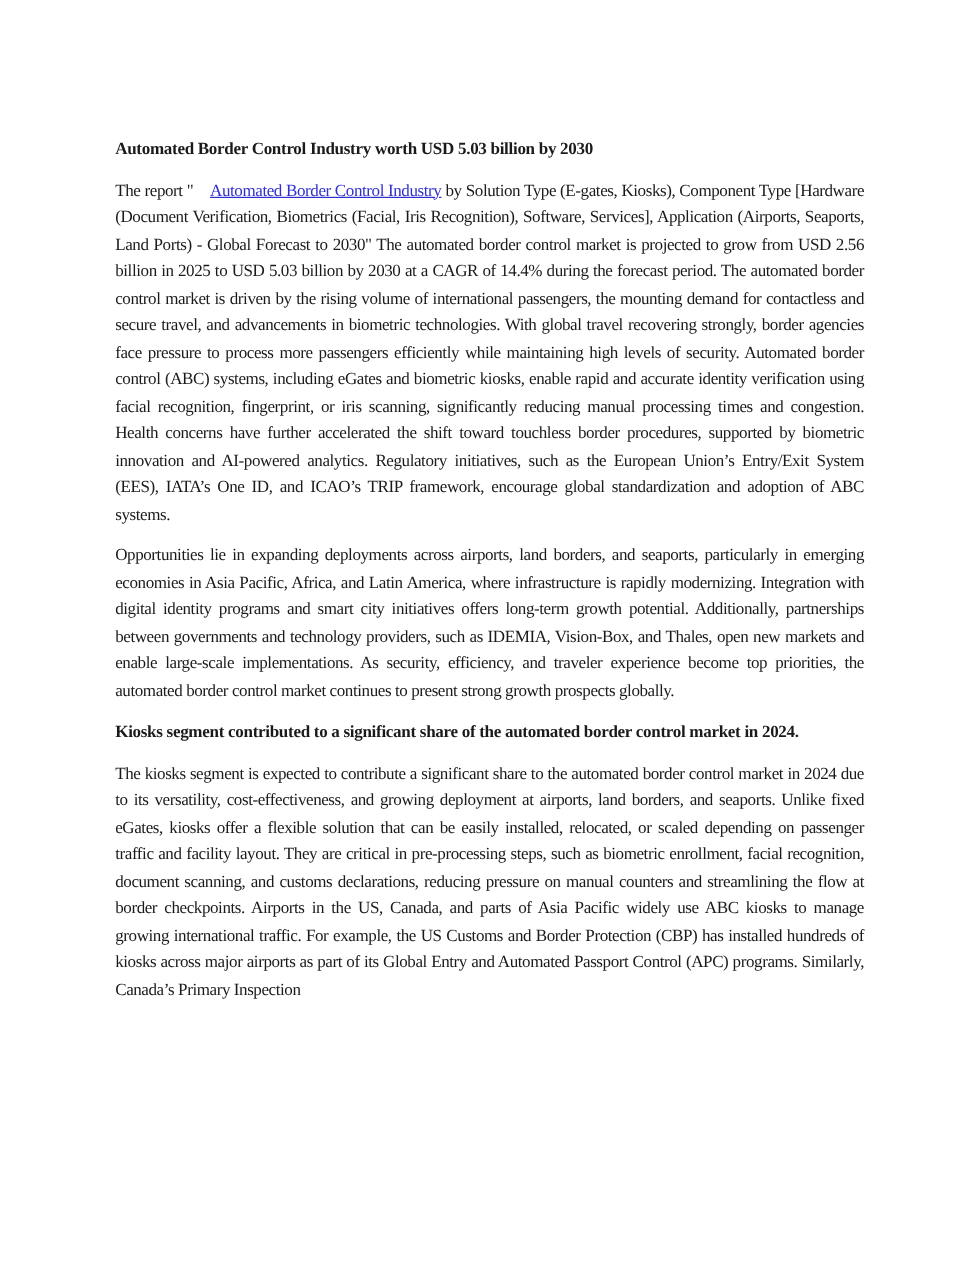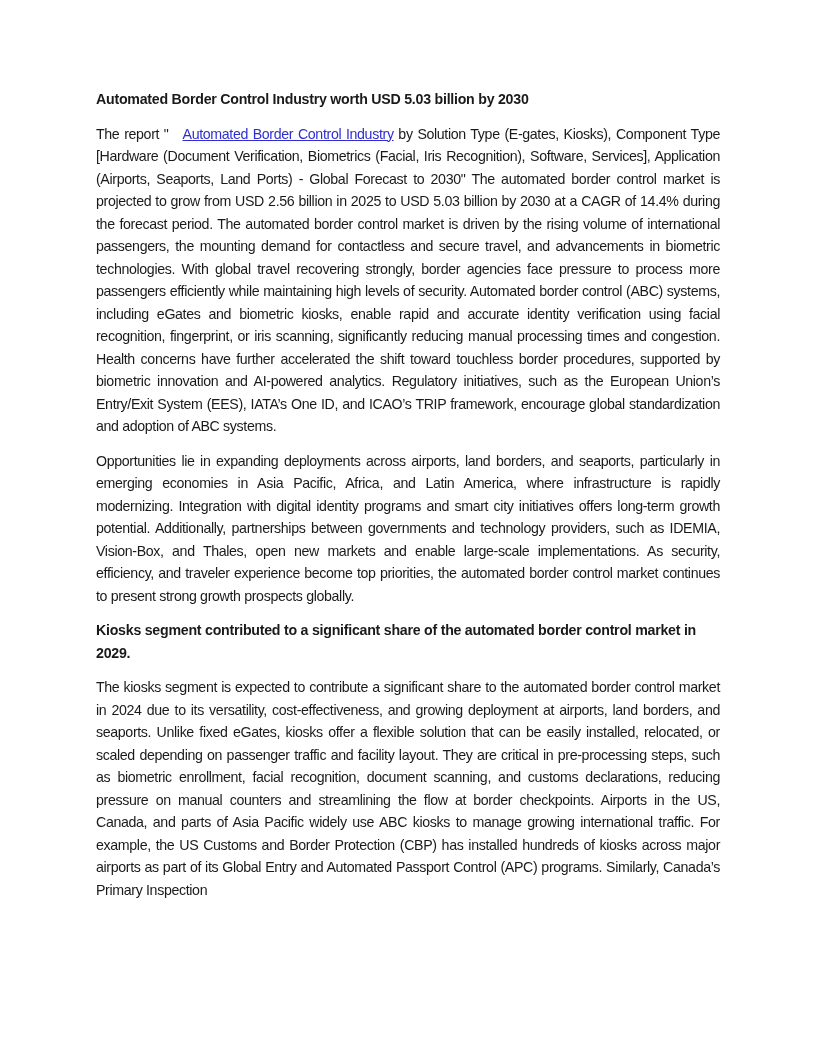--- a/index.html
+++ b/index.html
@@ -1,22 +1,22 @@
 <!DOCTYPE html>
 <html><head>
 <meta charset="utf-8">
 <style>
   html, body { margin: 0; padding: 0; background: #ffffff; }
   body { width: 816px; height: 1056px; position: relative; overflow: hidden; }
   .page {
     position: absolute;
     left: 96px;
-    top: 88px;
+    top: 113px;
     width: 624px;
-    font-family: Liberation Sans, sans-serif;
+    font-family: Liberation Serif, serif;
     font-size: 14.2px;
     line-height: 22.5px;
     color: #1a1a1a;
   }
   .heading {
     font-weight: bold;
     margin: 0 0 12px 0;
     text-align: left;
     font-size: 14.2px;
     line-height: 22.5px;
@@ -38,16 +38,16 @@
 </head>
 <body>
 
 <div class="page">
   <div class="heading">Automated Border Control Industry worth USD 5.03 billion by 2030</div>
 
   <p class="para"><span>The report "</span><a class="link">Automated Border Control Industry</a><span> by Solution Type (E-gates, Kiosks), Component Type [Hardware (Document Verification, Biometrics (Facial, Iris Recognition), Software, Services], Application (Airports, Seaports, Land Ports) - Global Forecast to 2030" The automated border control market is projected to grow from USD 2.56 billion in 2025 to USD 5.03 billion by 2030 at a CAGR of 14.4% during the forecast period. The automated border control market is driven by the rising volume of international passengers, the mounting demand for contactless and secure travel, and advancements in biometric technologies. With global travel recovering strongly, border agencies face pressure to process more passengers efficiently while maintaining high levels of security. Automated border control (ABC) systems, including eGates and biometric kiosks, enable rapid and accurate identity verification using facial recognition, fingerprint, or iris scanning, significantly reducing manual processing times and congestion. Health concerns have further accelerated the shift toward touchless border procedures, supported by biometric innovation and AI-powered analytics. Regulatory initiatives, such as the European Union’s Entry/Exit System (EES), IATA’s One ID, and ICAO’s TRIP framework, encourage global standardization and adoption of ABC systems.</span></p>
 
   <p class="para">Opportunities lie in expanding deployments across airports, land borders, and seaports, particularly in emerging economies in Asia Pacific, Africa, and Latin America, where infrastructure is rapidly modernizing. Integration with digital identity programs and smart city initiatives offers long-term growth potential. Additionally, partnerships between governments and technology providers, such as IDEMIA, Vision-Box, and Thales, open new markets and enable large-scale implementations. As security, efficiency, and traveler experience become top priorities, the automated border control market continues to present strong growth prospects globally.</p>
 
-  <div class="heading">Kiosks segment contributed to a significant share of the automated border control market in 2029.</div>
+  <div class="heading">Kiosks segment contributed to a significant share of the automated border control market in 2024.</div>
 
   <p class="para">The kiosks segment is expected to contribute a significant share to the automated border control market in 2024 due to its versatility, cost-effectiveness, and growing deployment at airports, land borders, and seaports. Unlike fixed eGates, kiosks offer a flexible solution that can be easily installed, relocated, or scaled depending on passenger traffic and facility layout. They are critical in pre-processing steps, such as biometric enrollment, facial recognition, document scanning, and customs declarations, reducing pressure on manual counters and streamlining the flow at border checkpoints. Airports in the US, Canada, and parts of Asia Pacific widely use ABC kiosks to manage growing international traffic. For example, the US Customs and Border Protection (CBP) has installed hundreds of kiosks across major airports as part of its Global Entry and Automated Passport Control (APC) programs. Similarly, Canada’s Primary Inspection</p>
 </div>
 
 </body></html>

